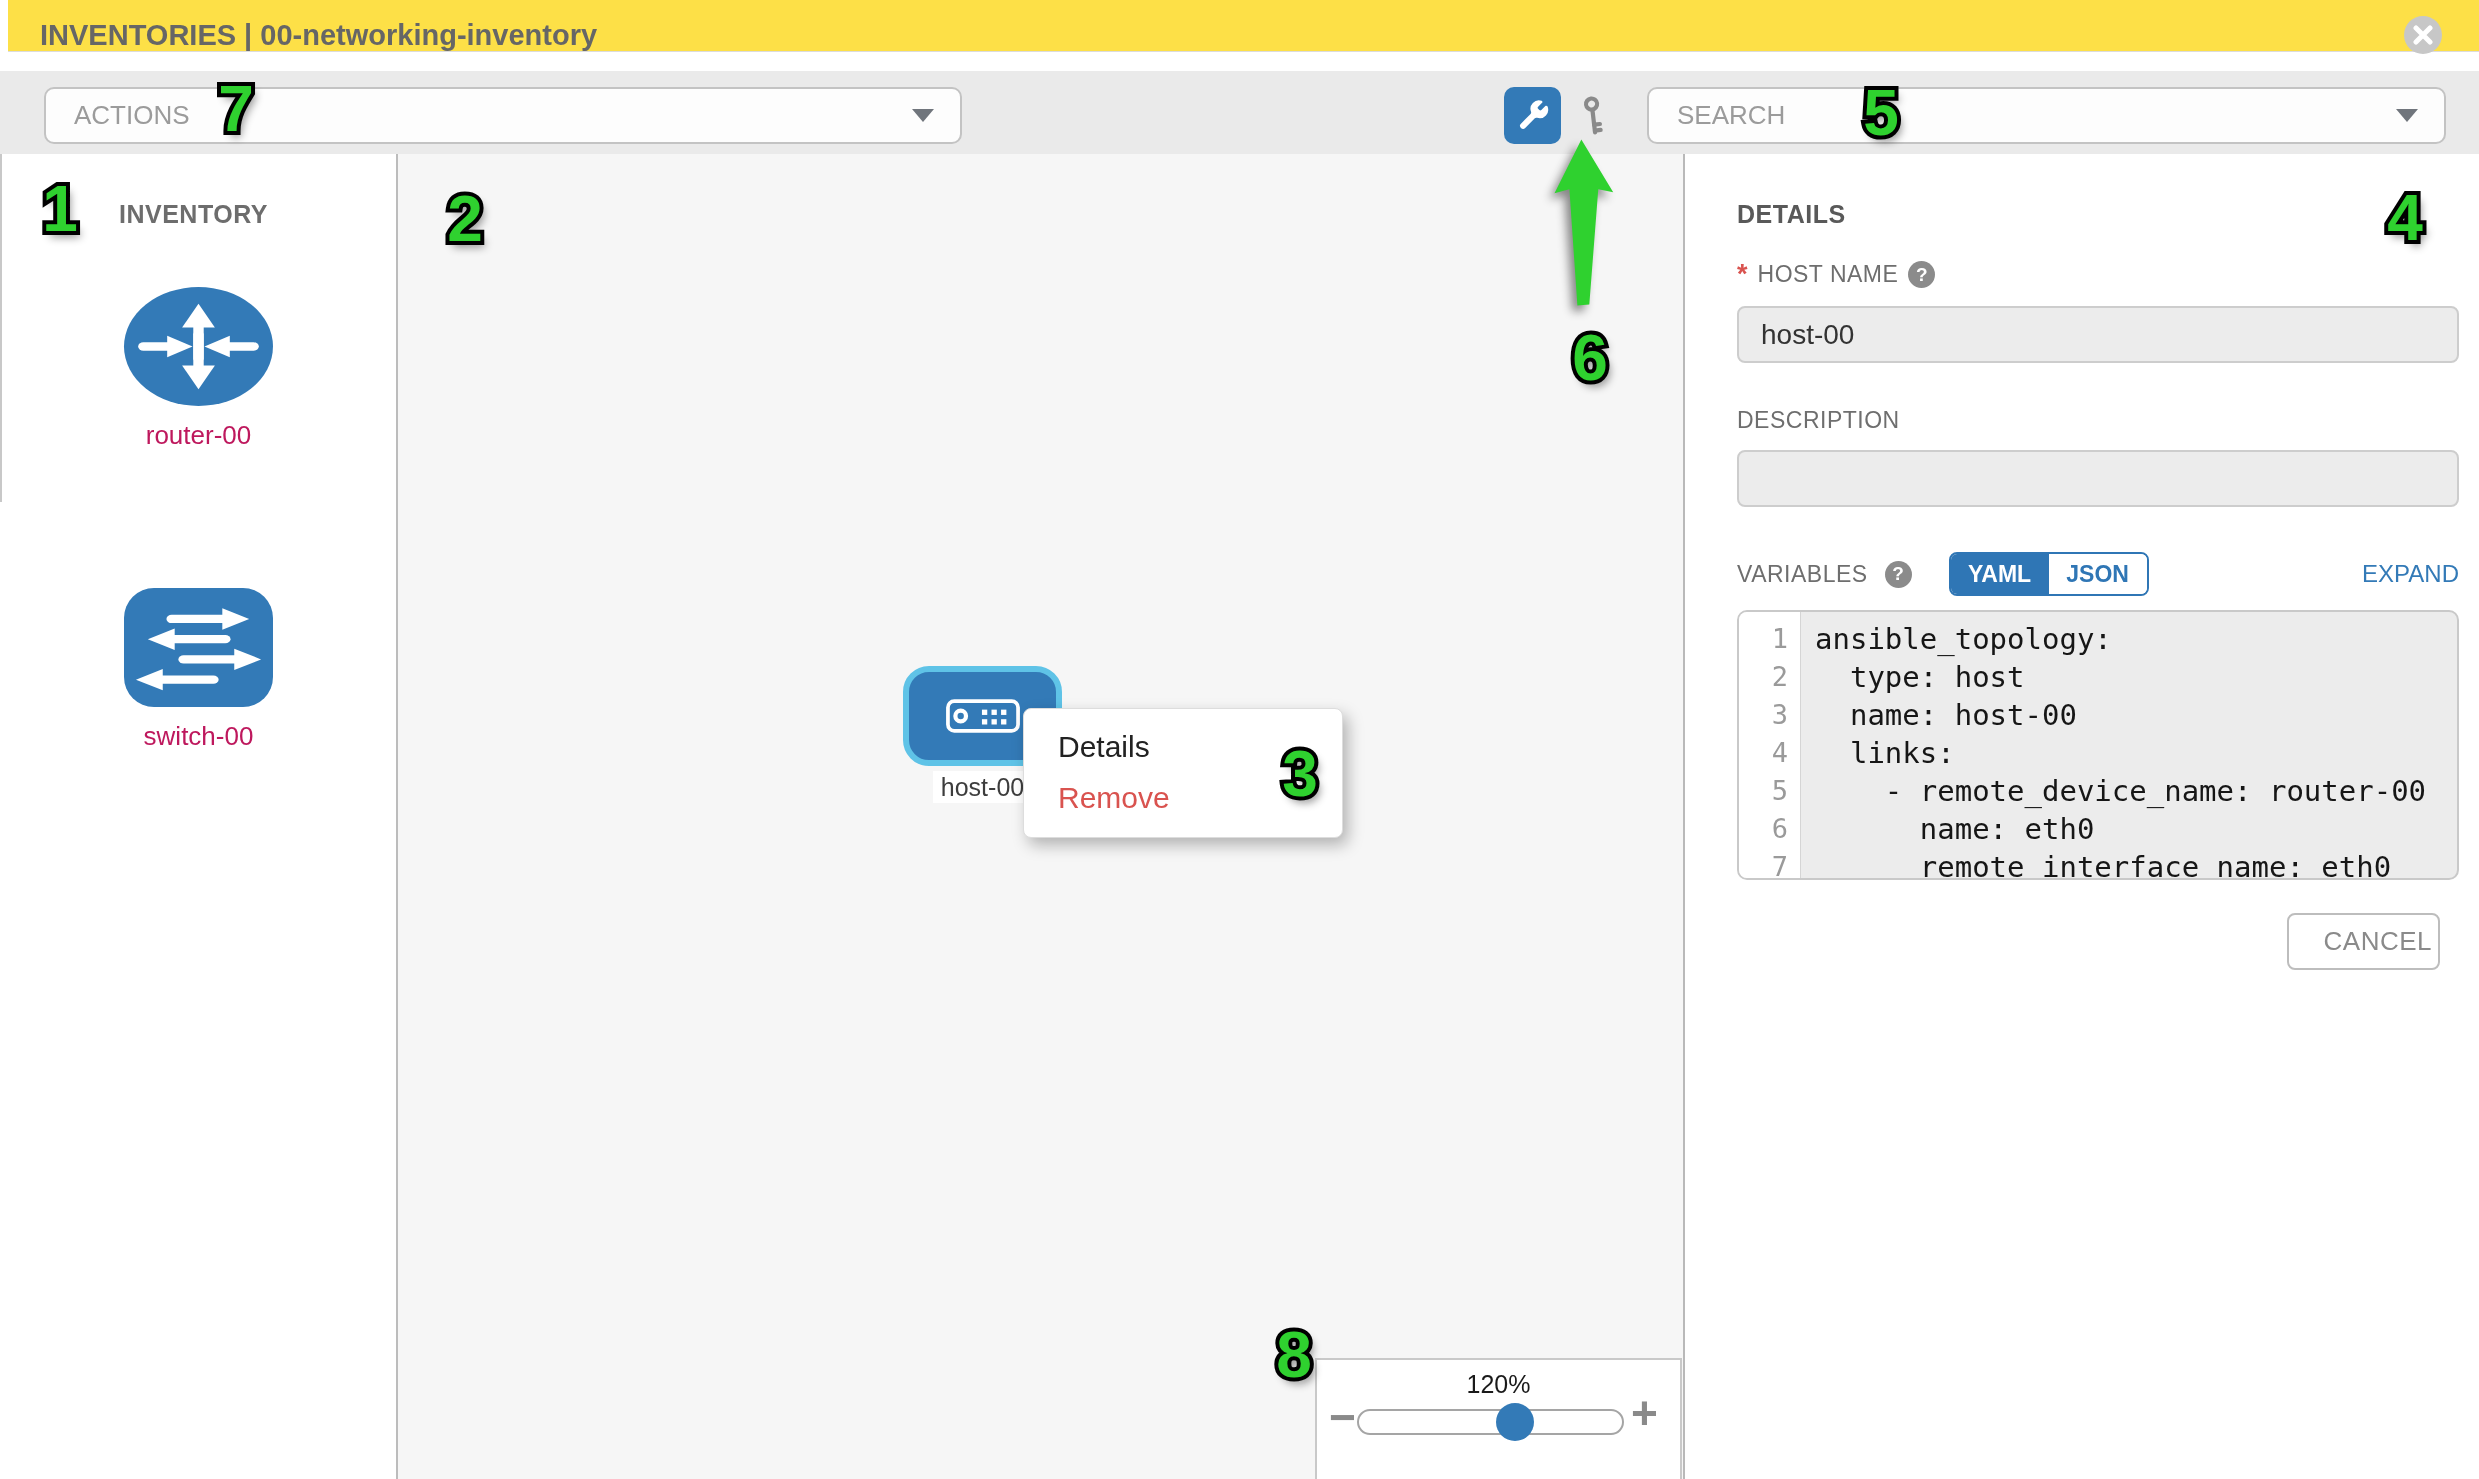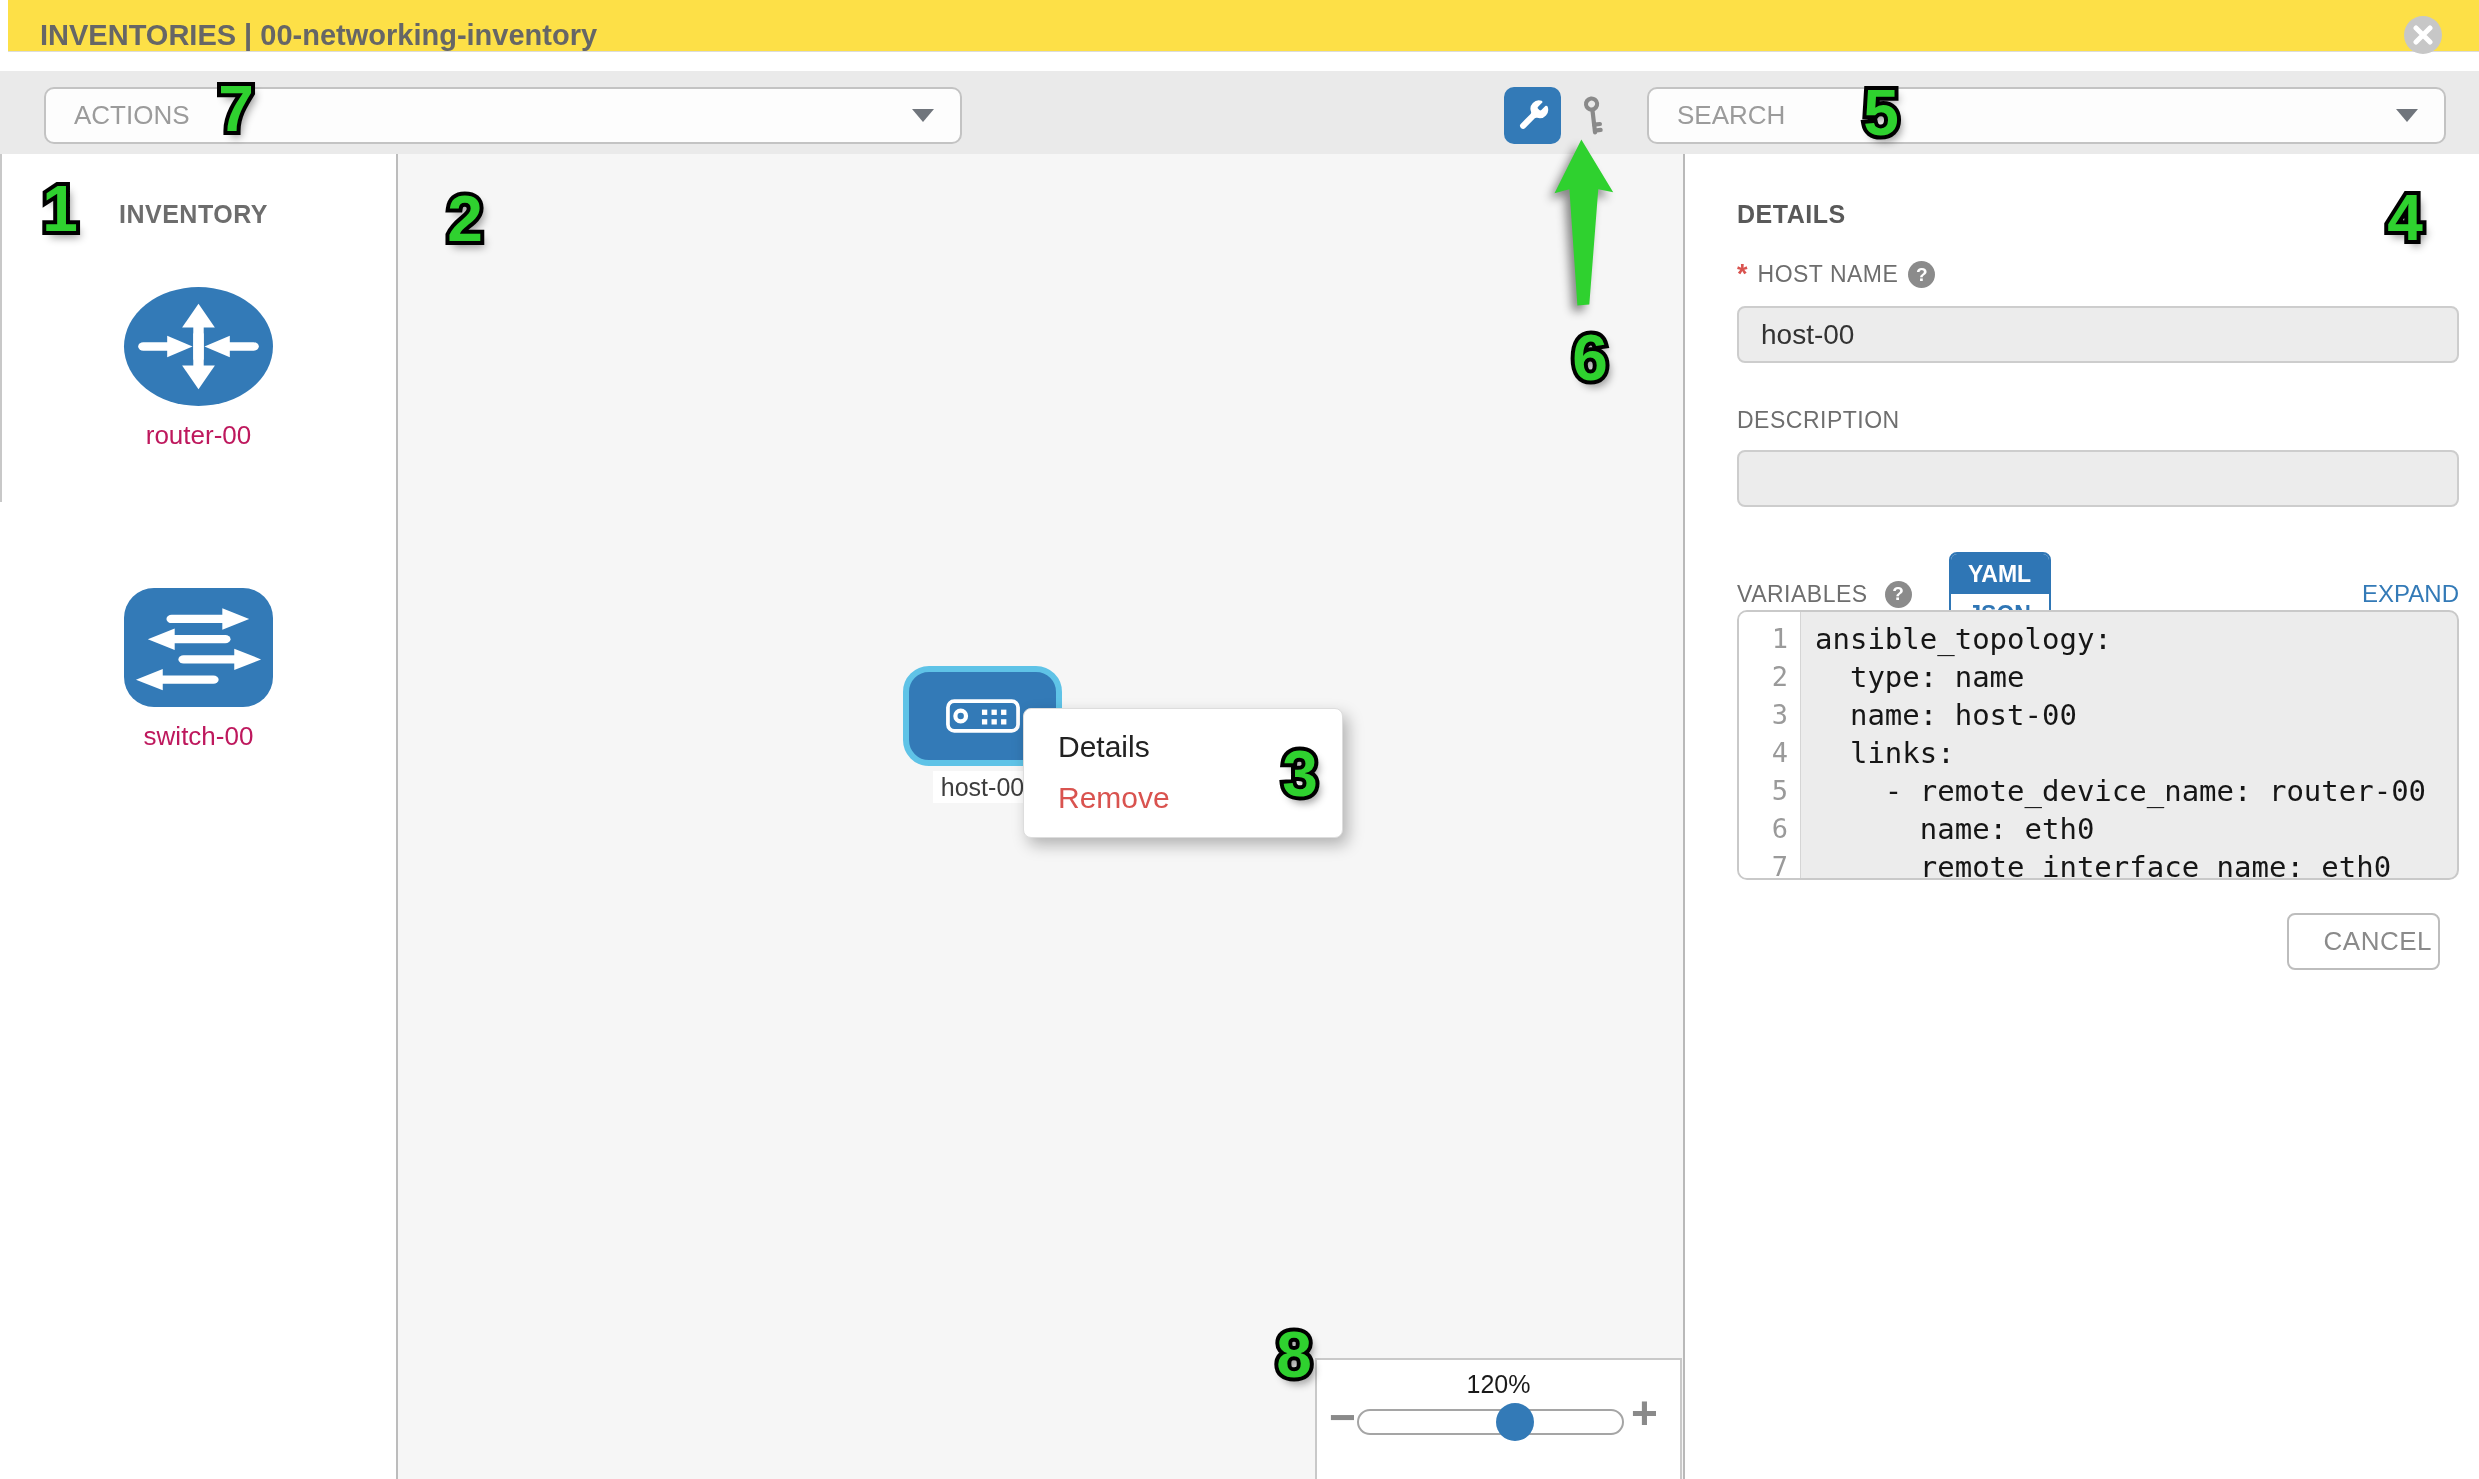--- a/index.html
+++ b/index.html
@@ -67,21 +67,21 @@
   .panel-title{position:absolute;left:52px;top:46px;font-size:25px;font-weight:700;color:#595959;letter-spacing:0.5px;}
   .label-row{position:absolute;left:52px;display:flex;align-items:center;gap:10px;}
   .required{color:#d9534f;font-size:27px;font-weight:700;line-height:1;}
   .field-label{font-size:23px;color:#6e6e6e;letter-spacing:0.5px;}
   .q-icon{width:27px;height:27px;border-radius:50%;background:#8b8b8b;color:#fff;font-size:19px;font-weight:700;
           display:inline-flex;align-items:center;justify-content:center;}
   .text-input{position:absolute;left:52px;width:722px;height:57px;background:#ececec;border:2px solid #cdcdcd;
               border-radius:8px;box-sizing:border-box;font-family:"Liberation Sans",sans-serif;
               font-size:28px;color:#333;padding:0 0 0 22px;}
   .vars-row{position:absolute;left:52px;top:398px;width:722px;display:flex;align-items:center;gap:17px;}
-  .toggle-group{display:inline-flex;border:2px solid #2f76b5;border-radius:8px;overflow:hidden;margin-left:20px;flex-direction:column;}
+  .toggle-group{display:inline-flex;border:2px solid #2f76b5;border-radius:8px;overflow:hidden;margin-left:20px;}
   .toggle-btn{height:40px;min-width:98px;border:none;font-size:23px;font-weight:700;cursor:pointer;
               display:flex;align-items:center;justify-content:center;padding:0 14px;
               font-family:"Liberation Sans",sans-serif;background:#fff;color:#2f76b5;}
   .toggle-btn.active{background:#2f76b5;color:#fff;}
   .expand-link{margin-left:auto;font-size:24px;color:#337ab7;text-decoration:none;cursor:pointer;}
   .editor{position:absolute;left:52px;top:456px;width:722px;height:270px;border:2px solid #c9c9c9;border-radius:10px;
           box-sizing:border-box;overflow:hidden;display:flex;background:#ececec;}
   .gutter{width:62px;background:#fff;border-right:1px solid #d5d5d5;padding-top:8px;box-sizing:border-box;flex:none;}
   .ln{height:38px;line-height:38px;text-align:right;padding-right:12px;
       font-family:"DejaVu Sans Mono",monospace;font-size:27px;color:#9a9a9a;}
@@ -251,21 +251,21 @@
         <div class="ln">1</div>
         <div class="ln">2</div>
         <div class="ln">3</div>
         <div class="ln">4</div>
         <div class="ln">5</div>
         <div class="ln">6</div>
         <div class="ln">7</div>
       </div>
       <div class="code">
         <div class="cl">ansible_topology:</div>
-        <div class="cl">  type: name</div>
+        <div class="cl">  type: host</div>
         <div class="cl">  name: host-00</div>
         <div class="cl">  links:</div>
         <div class="cl">    - remote_device_name: router-00</div>
         <div class="cl">      name: eth0</div>
         <div class="cl">      remote_interface_name: eth0</div>
       </div>
     </div>
 
     <button class="cancel-btn">CANCEL</button>
   </section>

